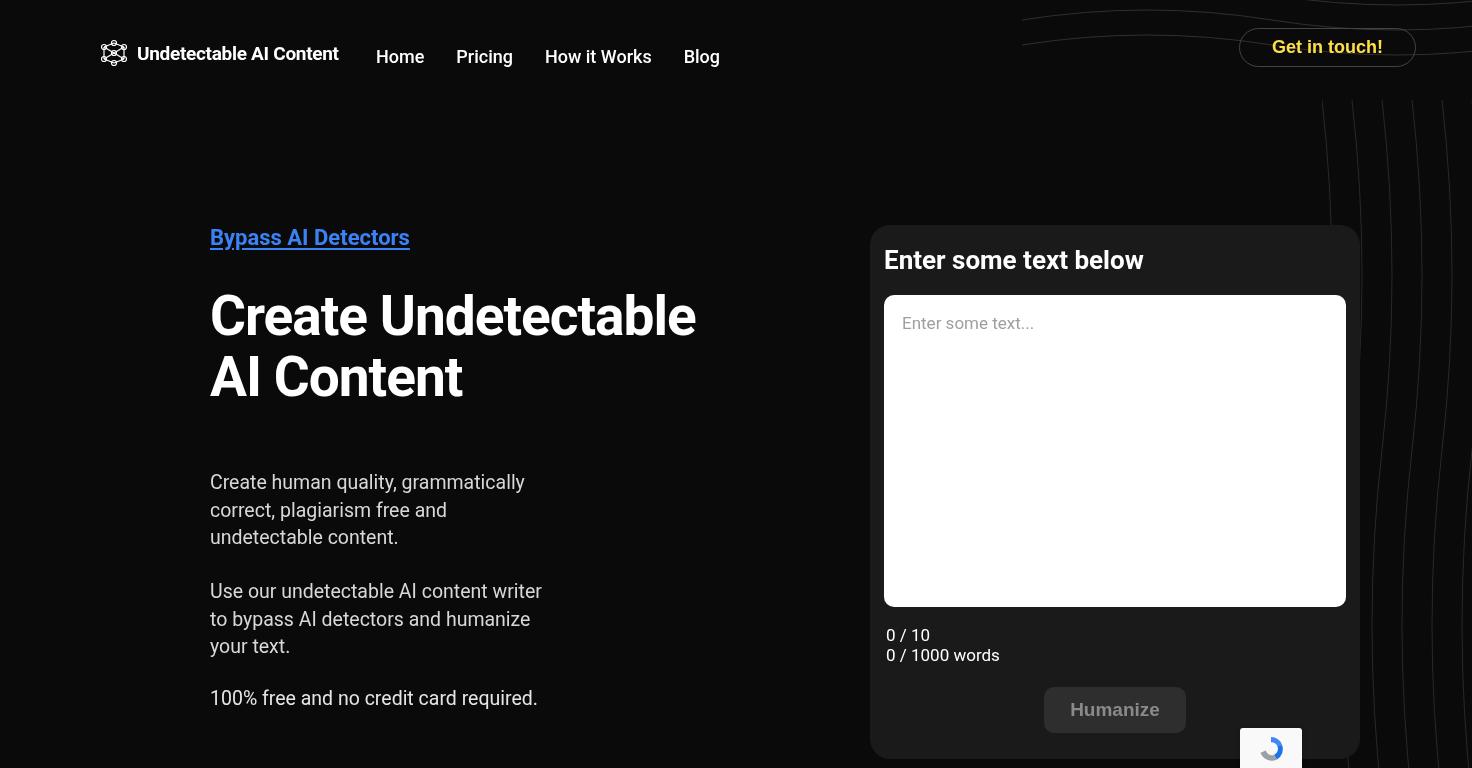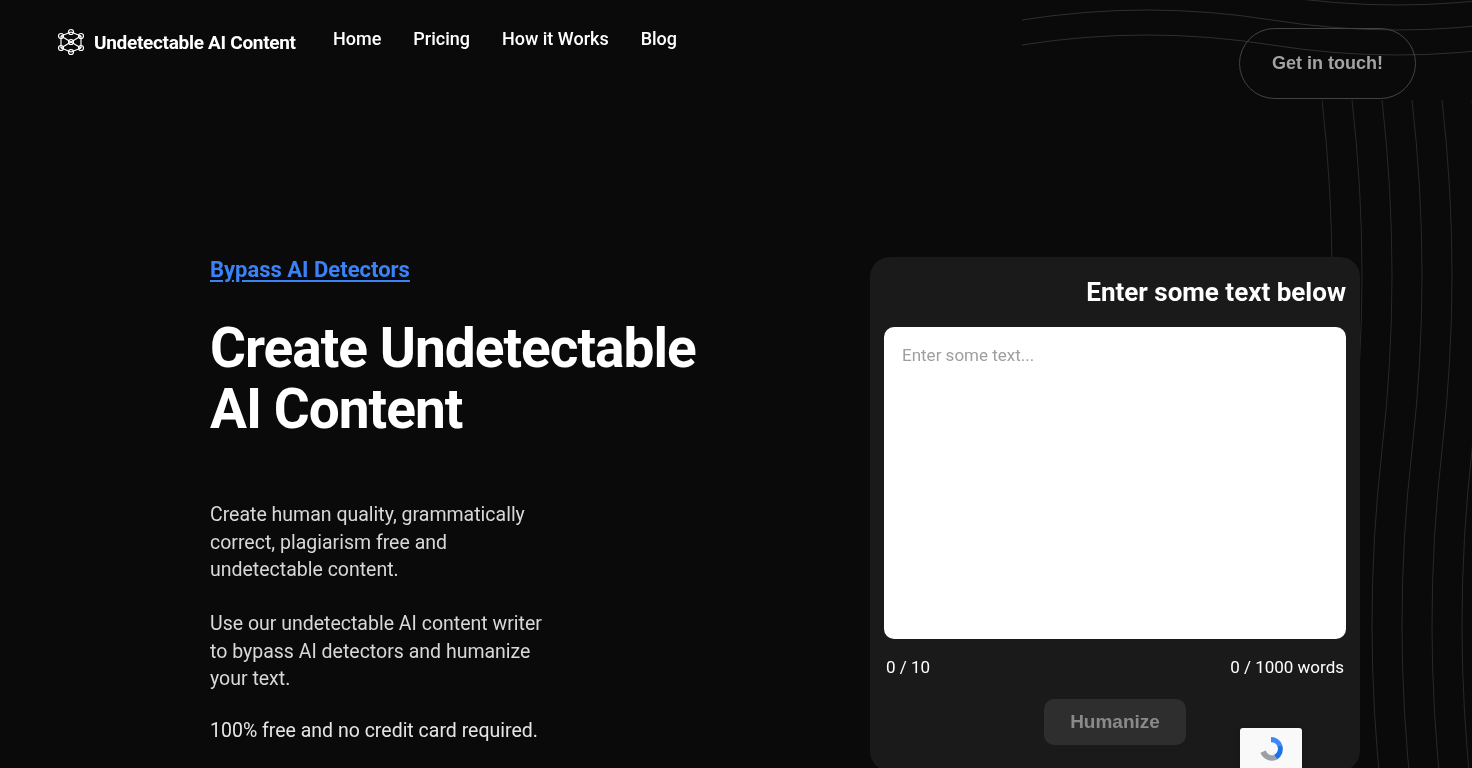--- a/index.html
+++ b/index.html
@@ -40,25 +40,26 @@
 }
 
 .wave-decoration-top svg, .wave-decoration-right svg {
   width: 100%;
   height: 100%;
 }
 
 
 .header {
   display: flex;
-  align-items: flex-start;
+  align-items: flex-end;
   justify-content: space-between;
   padding: 28px 56px;
   position: relative;
   z-index: 10;
+  margin-left: 43px;
 }
 
 .logo {
   display: flex;
   align-items: center;
   gap: 8px;
 }
 
 .logo-icon {
   width: 30px;
@@ -82,26 +83,26 @@
 .nav-item {
   font-size: 18px;
   font-weight: 500;
   color: #ffffff;
   cursor: pointer;
 }
 
 .cta-button {
   border: 1px solid #444;
   border-radius: 999px;
-  padding: 24px 32px;
+  padding: 8px 32px;
   font-size: 18px;
   font-weight: 600;
   cursor: pointer;
   background: transparent;
-  color: #a3a3a3;
+  color: #fde047;
 }
 
 
 .main {
   display: flex;
   padding: 130px 56px 0 210px;
   gap: 150px;
   position: relative;
   z-index: 5;
 }
@@ -145,21 +146,21 @@
   flex: 0 0 490px;
 }
 
 .card {
   background: #1a1a1a;
   border-radius: 20px;
   padding: 20px 14px 16px 14px;
 }
 
 .card-title {
-  text-align: right;
+  text-align: left;
   font-size: 26px;
   font-weight: 700;
   margin-bottom: 20px;
 }
 
 .textarea {
   width: 100%;
   height: 312px;
   background: #ffffff;
   border: none;
@@ -174,20 +175,21 @@
 .textarea::placeholder {
   color: #9f9f9f;
 }
 
 .counter-row {
   display: flex;
   justify-content: space-between;
   font-size: 17px;
   color: #fff;
   padding: 14px 2px 22px 2px;
+  flex-direction: column;
 }
 
 .humanize-btn {
   display: block;
   margin: 0 auto 10px auto;
   background: #2e2e2e;
   border: none;
   color: #8a8a8a;
   font-size: 19px;
   font-weight: 600;

